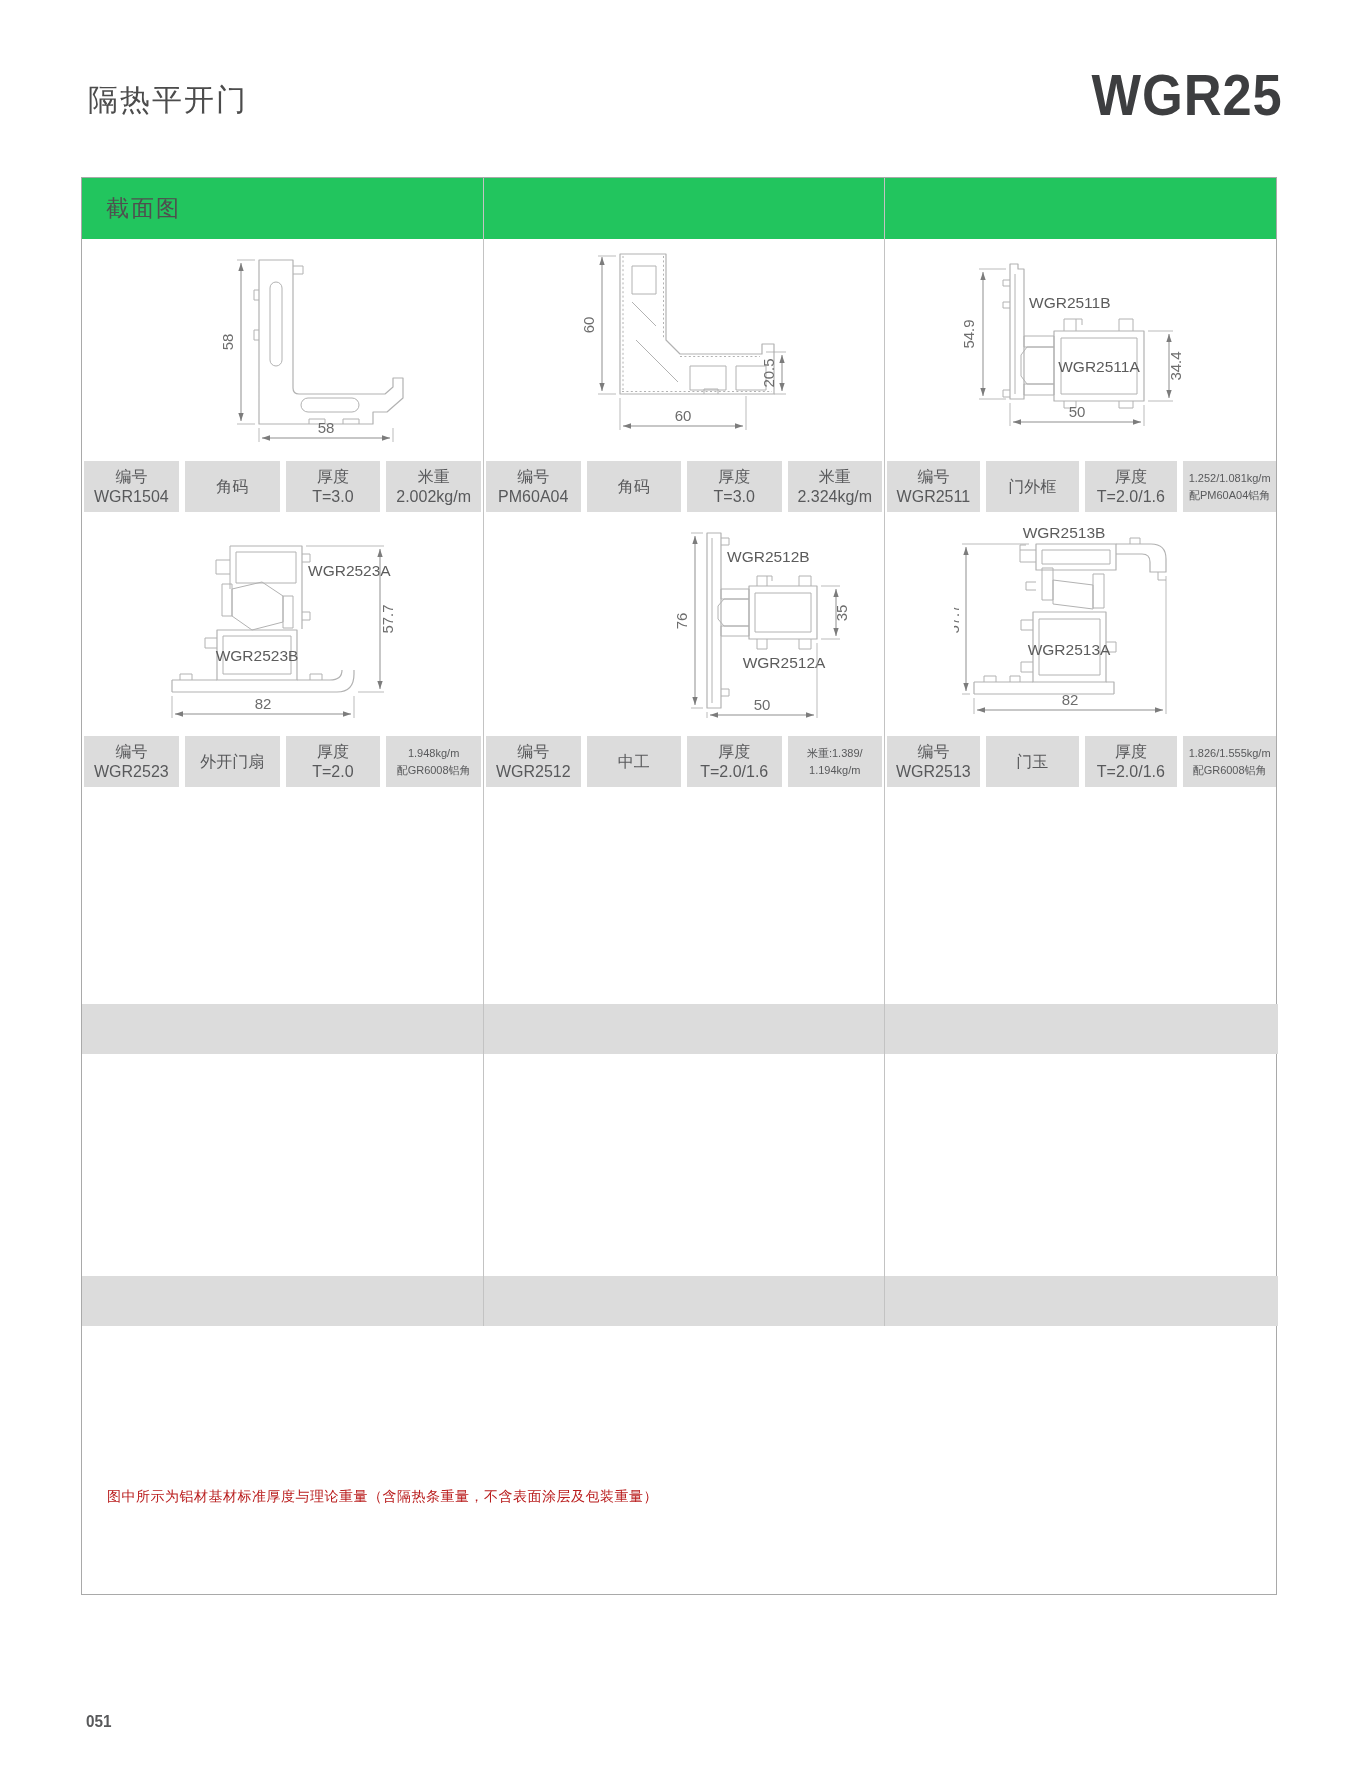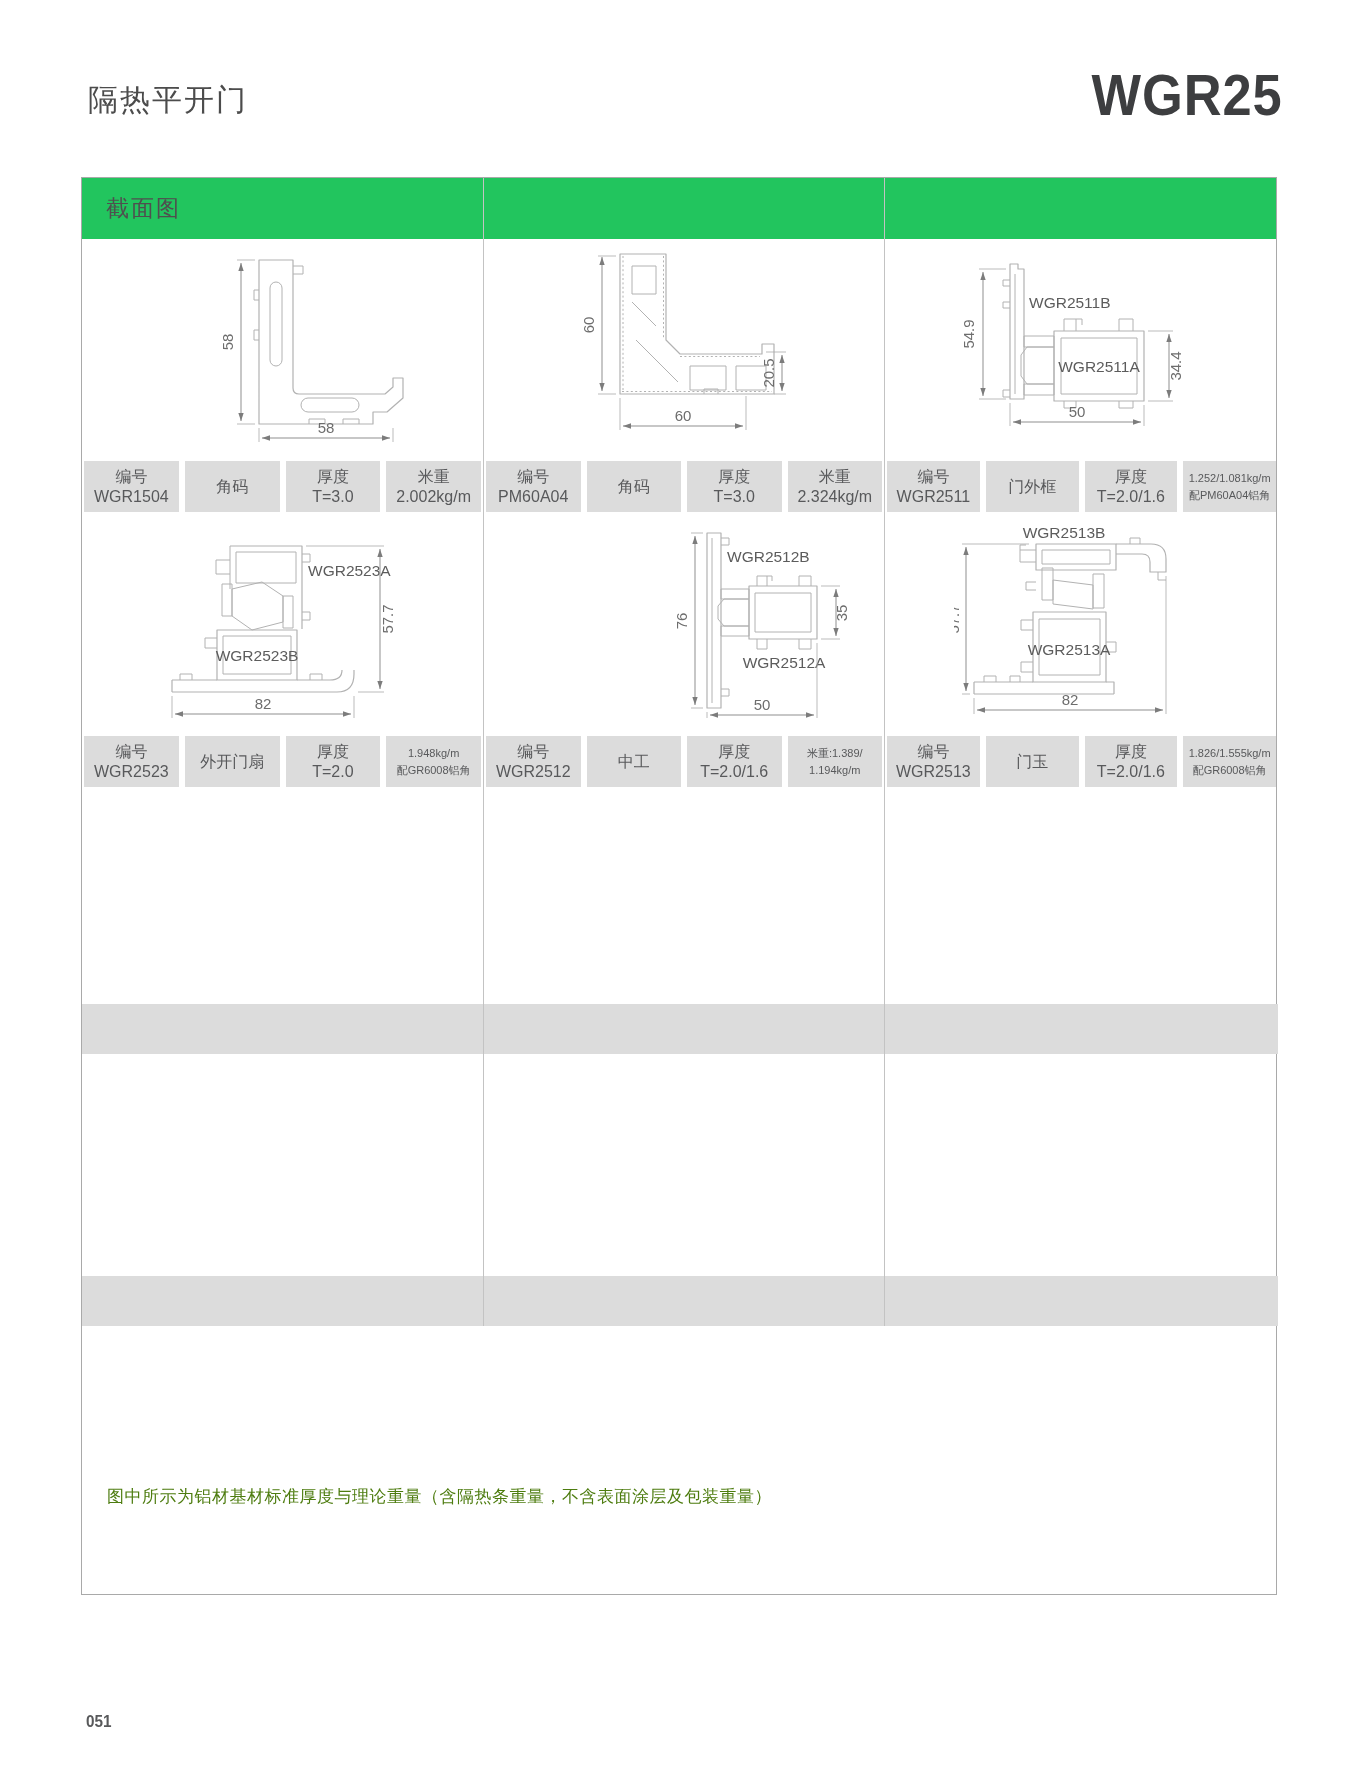--- a/index.html
+++ b/index.html
@@ -23,21 +23,21 @@
   .row1{top:283px;} .row2{top:558px;}
   .c1{left:2px;width:397px;} .c2{left:404px;width:396px;} .c3{left:805px;width:389px;}
   .spec-cell{flex:1;background:#dcdcdc;display:flex;flex-direction:column;justify-content:center;
              align-items:center;text-align:center;font-size:16px;line-height:20px;color:#58595b;}
   .spec-cell.small{font-size:11px;line-height:17px;}
 
   .empty-band{position:absolute;height:50px;background:#dcdcdc;}
   .eb3{top:826px;} .eb4{top:1098px;}
   .e1{left:0;width:401px;} .e2{left:402px;width:400px;} .e3{left:803px;width:393px;}
 
-  .notes{position:absolute;left:25px;top:1303px;font-size:17px;color:#4d7c0f;line-height:31px;letter-spacing:0.5px;}
+  .notes{position:absolute;left:25px;top:1303px;font-size:14px;color:#b91c1c;line-height:31px;letter-spacing:0.5px;}
 
   .page-number{position:absolute;left:86px;top:1712px;font-size:17px;font-weight:bold;color:#58595b;
                transform:scaleX(0.9);transform-origin:left center;}
 
   .drawing{position:absolute;}
   .drawing svg{display:block;}
   .outl{fill:none;stroke:#b2b2b2;stroke-width:1.2;stroke-linejoin:round;}
   .outl2{fill:none;stroke:#b2b2b2;stroke-width:1;stroke-linejoin:round;}
   .serr{fill:none;stroke:#b2b2b2;stroke-width:1;stroke-dasharray:2 2.4;}
   .diml{stroke:#8f8f8f;stroke-width:1;fill:none;}

